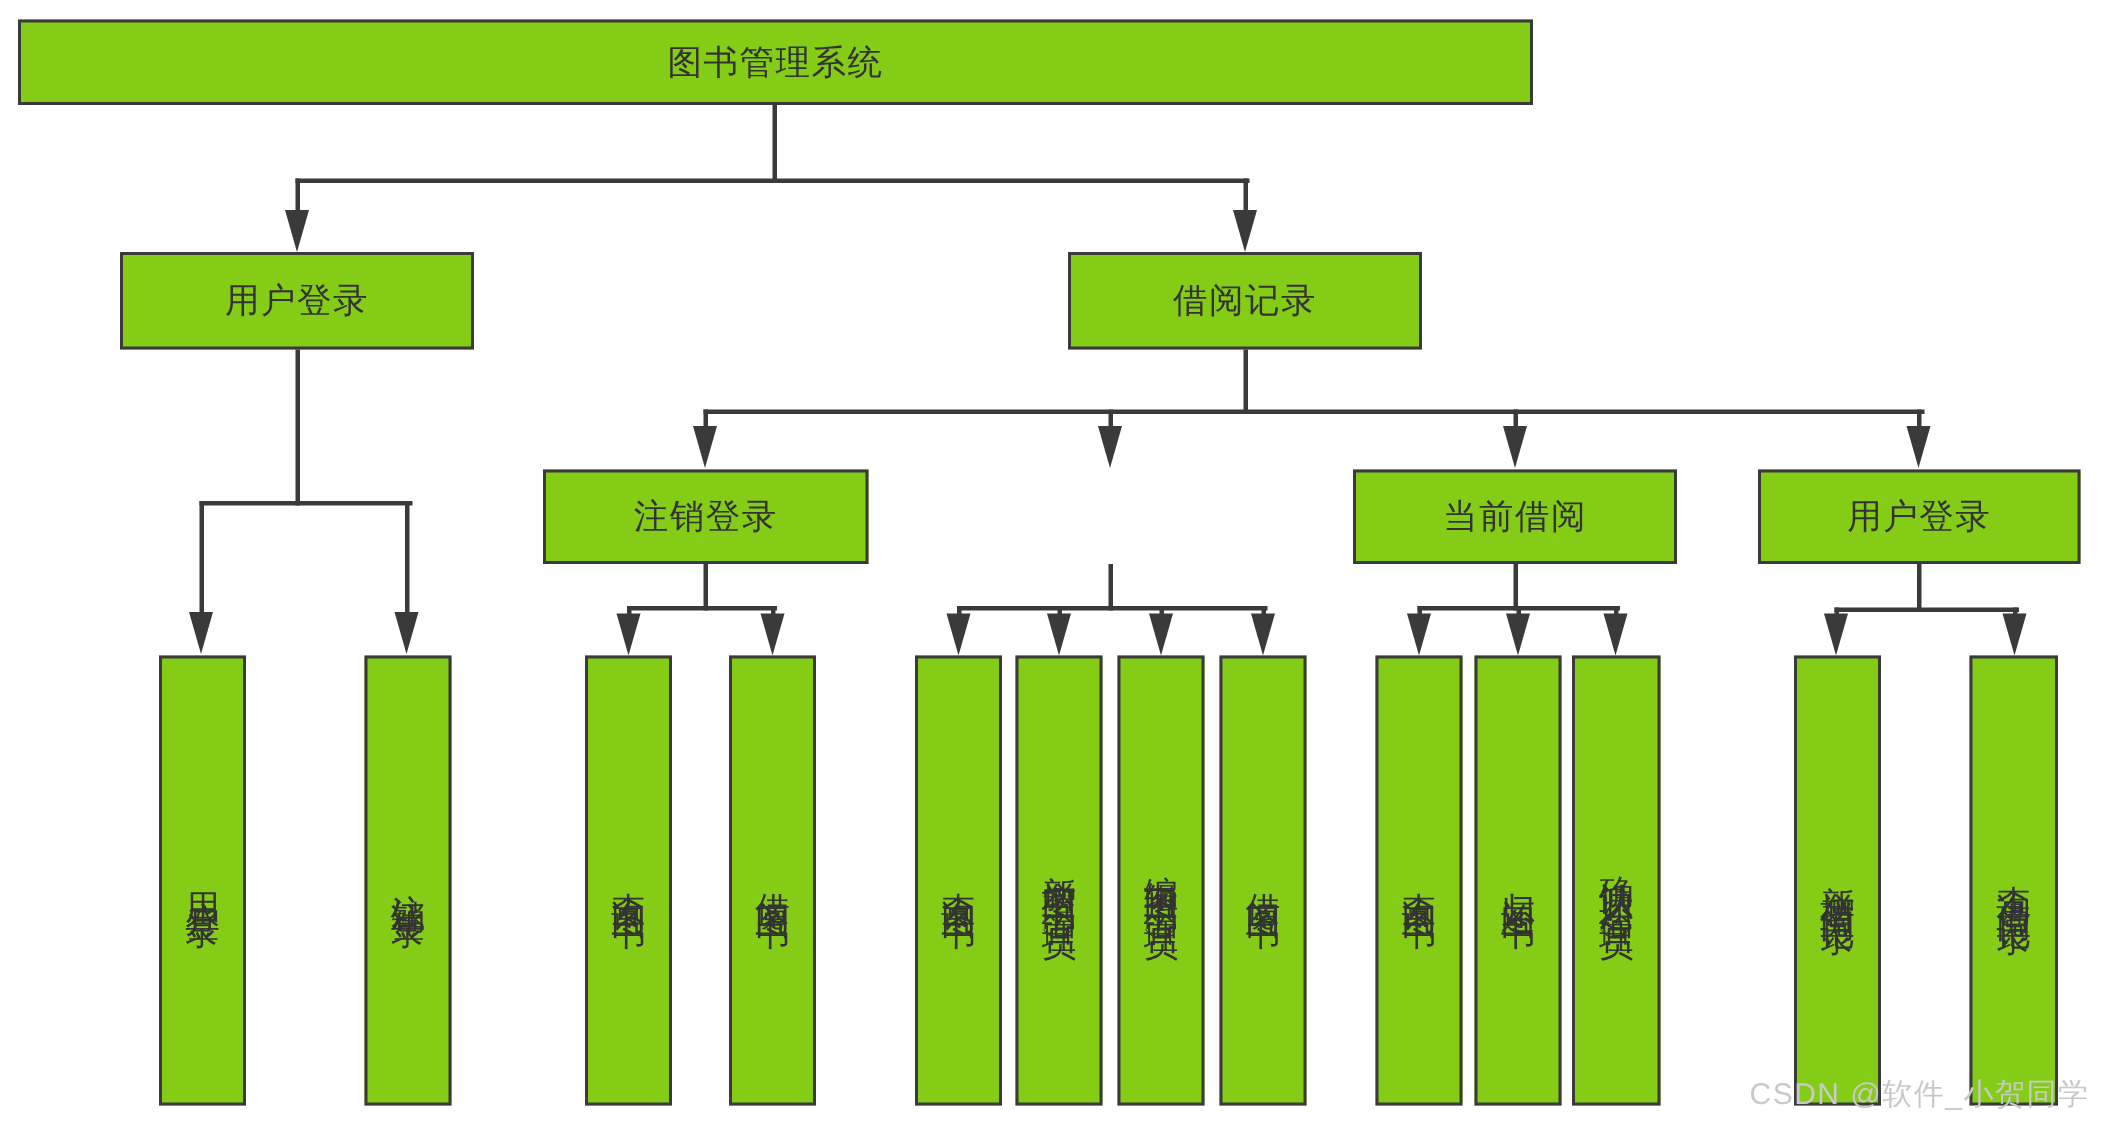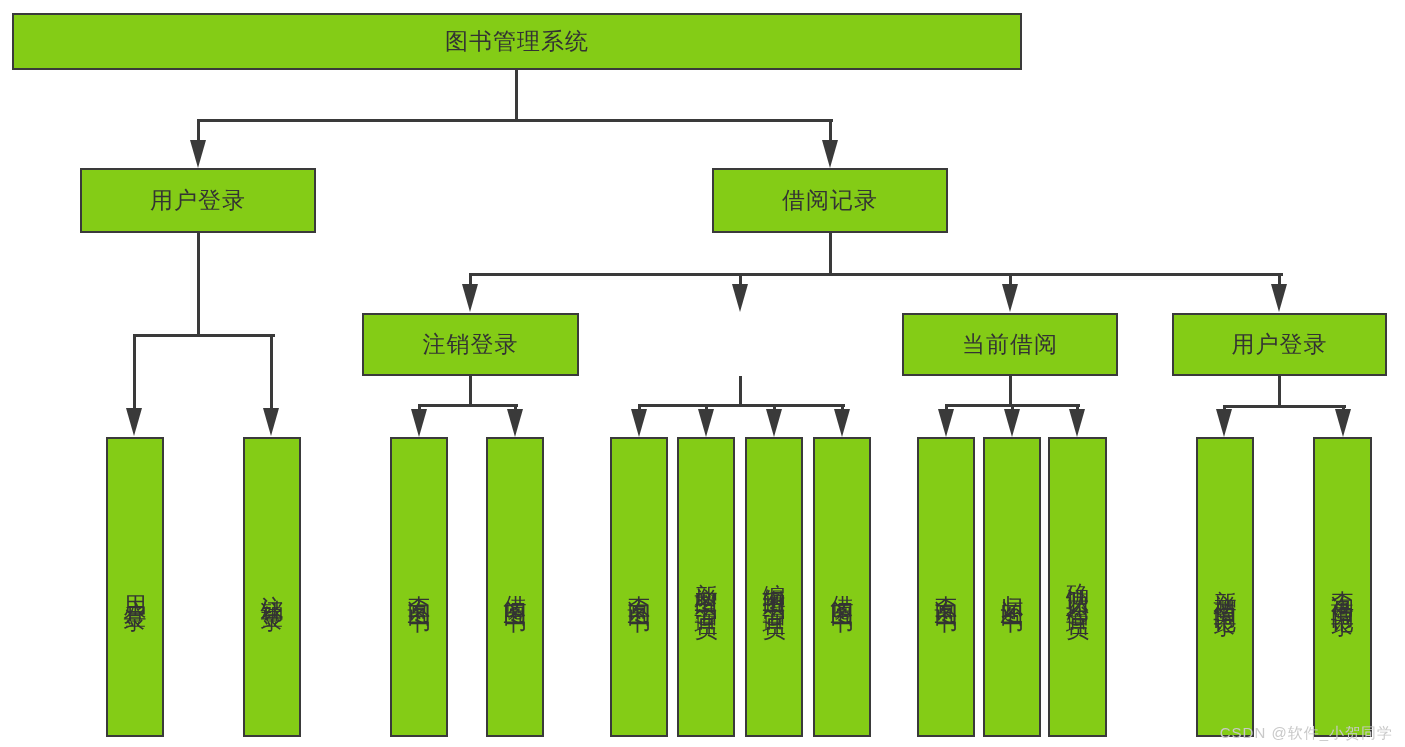--- a/index.html
+++ b/index.html
@@ -47,21 +47,21 @@
     width: 0;
     height: 0;
     border-left: 8px solid transparent;
     border-right: 8px solid transparent;
     border-top: 28px solid var(--line);
   }
   .watermark {
     position: absolute;
     right: 12px;
     bottom: 4px;
-    font-size: 15px;
+    font-size: 20px;
     color: #c9c9c9;
     letter-spacing: 1px;
     white-space: nowrap;
   }
 </style>
 </head>
 <body>
 
 <div class="canvas">
 

